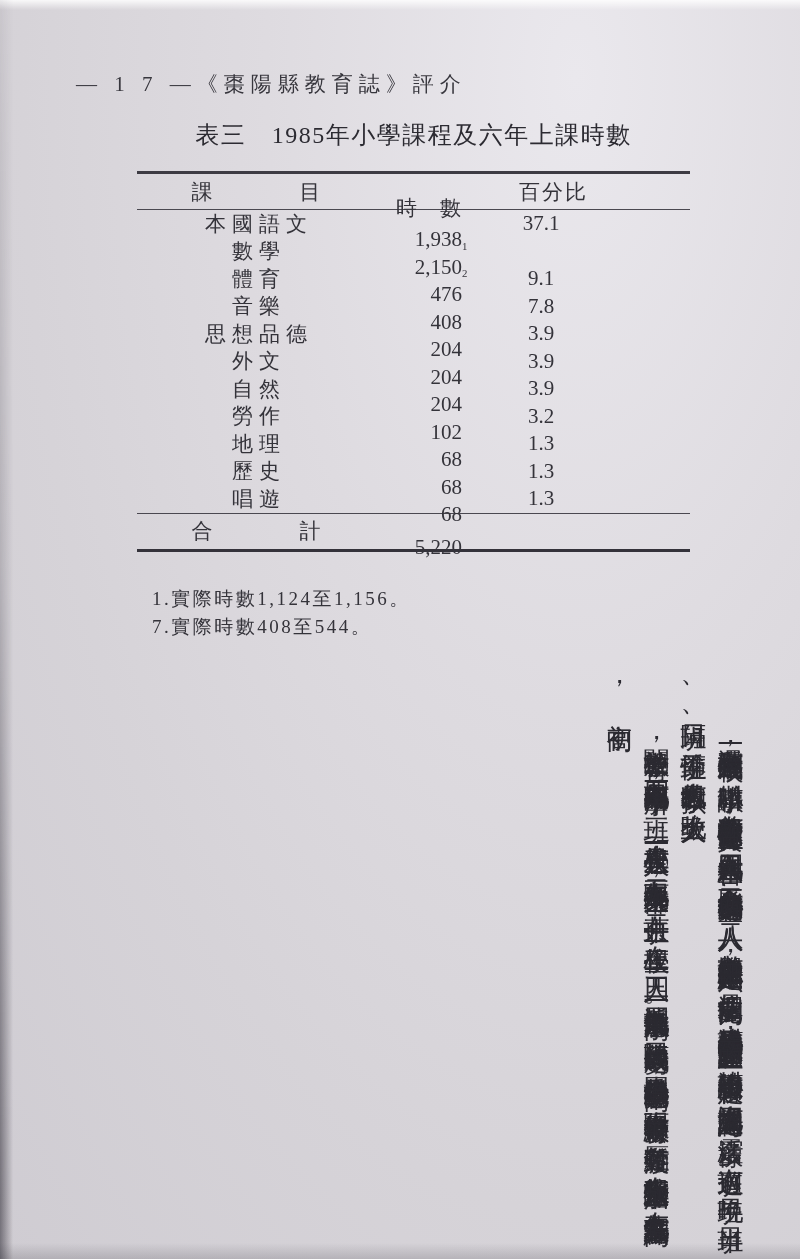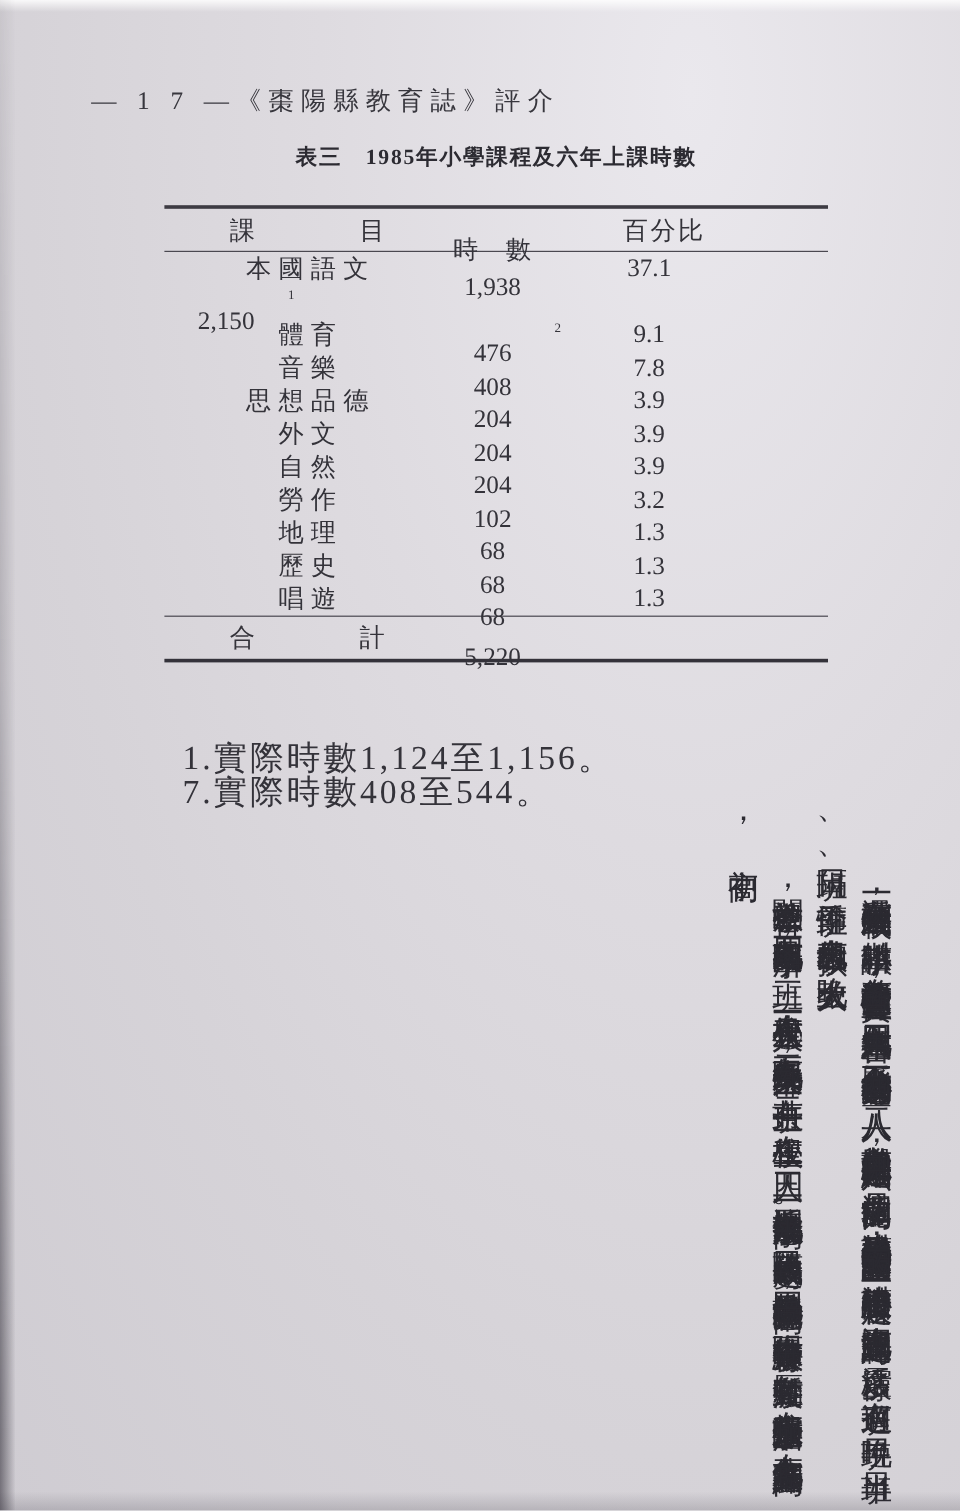--- a/index.html
+++ b/index.html
@@ -21,39 +21,39 @@
     mask-image:linear-gradient(to bottom, rgba(0,0,0,.12), rgba(0,0,0,.35) 45%, #000 95%);}
   .edge-bottom{position:absolute;left:0;bottom:0;width:100%;height:16px;
     background:linear-gradient(to top, rgba(42,39,49,.18), rgba(42,39,49,0));}
 
   .page-header{
     position:absolute;left:76px;top:48px;
     font-size:21px;letter-spacing:6px;white-space:nowrap;color:#37363d;margin-top:22px;
   }
   .table-caption{
     position:absolute;left:137px;top:119px;width:553px;
-    text-align:center;font-size:18px;letter-spacing:1.5px;white-space:nowrap;color:#2c2b32;font-weight:bold;
+    text-align:center;font-size:24px;letter-spacing:1.5px;white-space:nowrap;color:#2c2b32;
   }
   .course-table{
     position:absolute;left:137px;top:171px;width:553px;
     border-top:3px solid #3d3b43;border-bottom:3px solid #34323a;
     font-size:21px;color:#34333a;
   }
   .trow{display:flex;align-items:center;height:27.5px;}
   .trow.head{height:35px;border-bottom:1px solid #4a4850;}
   .trow.total{height:35px;border-top:1px solid #4a4850;}
   .c-subj{width:200px;padding-left:22px;letter-spacing:6px;white-space:nowrap;text-align:center;}
-  .c-hours{width:103px;text-align:center;white-space:nowrap;margin-top:32px;}
+  .c-hours{width:103px;text-align:right;white-space:nowrap;margin-top:32px;}
   .c-sup{width:17px;font-size:13px;}
   .c-sup sup{position:relative;top:-2px;}
   .c-pct{flex:1;text-align:center;padding-right:87px;white-space:nowrap;}
   .trow.head .c-pct{padding-right:62px;letter-spacing:2px;}
   .trow.head .c-hours{letter-spacing:1px;}
   .footnotes{
-    position:absolute;left:152px;top:619px;font-size:28px;line-height:27.5px;
+    position:absolute;left:152px;top:585px;font-size:19px;line-height:27.5px;
     letter-spacing:2.5px;color:#34333a;
   }
   .footnotes p{margin:0;white-space:nowrap;}
   .vertical-text{
     position:absolute;left:83px;top:677px;width:666px;height:536px;
     writing-mode:vertical-rl;
     font-size:26px;line-height:37px;letter-spacing:.7px;
     line-break:anywhere;color:#2b2a31;
   }
   .vertical-text p{margin:0;text-indent:2em;}
@@ -74,20 +74,21 @@
       <div class="c-pct">百分比</div>
     </div>
 
     <div class="trow">
       <div class="c-subj">本國語文</div>
       <div class="c-hours">1,938</div>
       <div class="c-sup"><sup></sup></div>
       <div class="c-pct">37.1</div>
     </div>
       <div class="trow">
+      <div class="c-subj">數學</div>
       <div class="c-hours">2,150</div>
       <div class="c-sup"><sup>1</sup></div>
     </div>
       <div class="trow">
       <div class="c-subj">體育</div>
       <div class="c-hours">476</div>
       <div class="c-sup"><sup>2</sup></div>
       <div class="c-pct">9.1</div>
     </div>
       <div class="trow">

